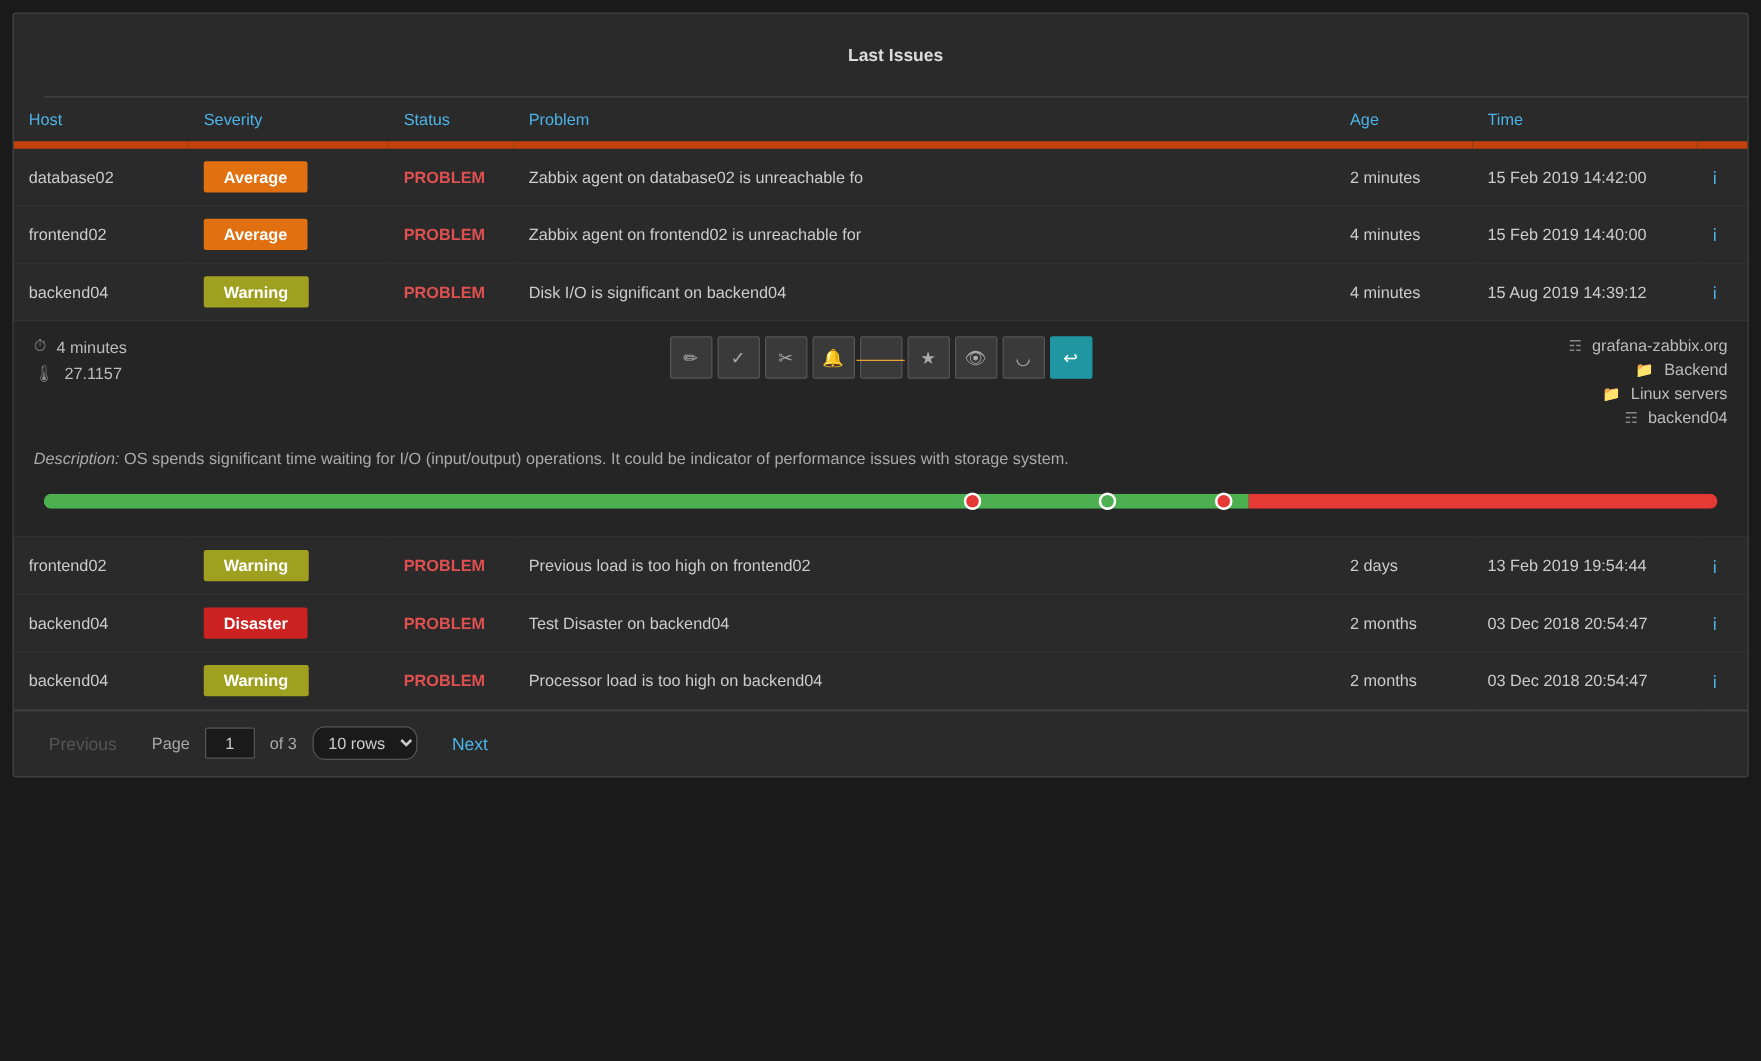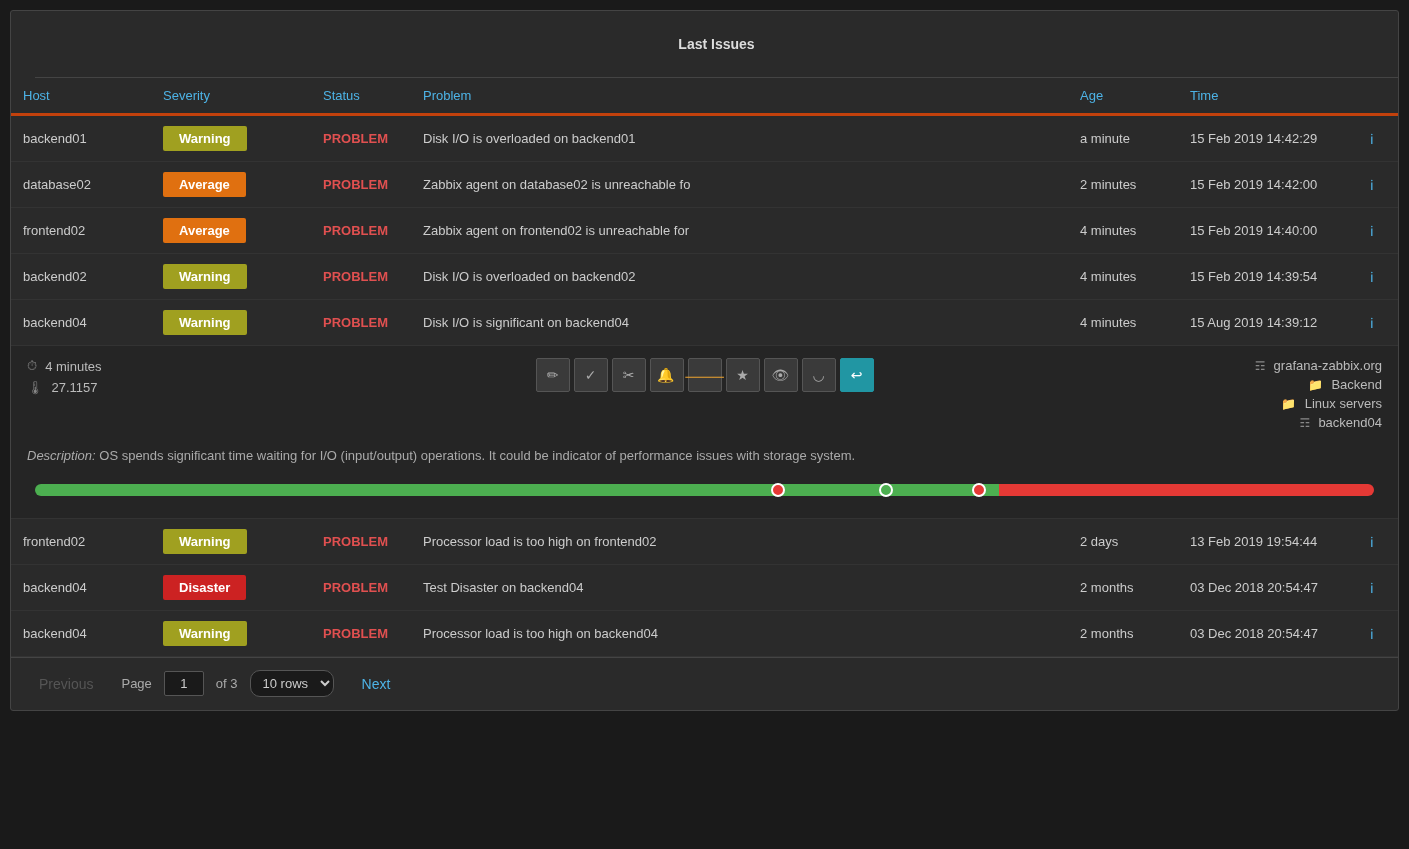--- a/index.html
+++ b/index.html
@@ -28,21 +28,21 @@
       border-bottom: 1px solid #444;
       margin-left: 24px;
     }
 
     table {
       width: 100%;
       border-collapse: collapse;
     }
 
     thead tr {
-      border-bottom: 3px solid #c2410c;
+      border-bottom: 6px solid #c2410c;
     }
 
     thead th {
       padding: 10px 12px;
       text-align: left;
       color: #4db3e6;
       font-weight: normal;
       font-size: 13px;
     }
 
@@ -294,33 +294,20 @@
         <th class="col-host">Host</th>
         <th class="col-severity">Severity</th>
         <th class="col-status">Status</th>
         <th class="col-problem">Problem</th>
         <th class="col-age">Age</th>
         <th class="col-time">Time</th>
         <th class="col-action"></th>
       </tr>
     </thead>
     <tbody id="table-body">
-    <tr>
-    <td>backend01</td>
-    <td>
-      <span class="severity-badge severity-warning">Warning</span>
-    </td>
-    <td>
-      <span class="status-problem">PROBLEM</span>
-    </td>
-    <td>Disk I/O is overloaded on backend01</td>
-    <td>a minute</td>
-    <td>15 Feb 2019 14:42:29</td>
-    <td><span class="info-icon">ℹ</span></td>
-  </tr>
         <tr>
     <td>database02</td>
     <td>
       <span class="severity-badge severity-average">Average</span>
     </td>
     <td>
       <span class="status-problem">PROBLEM</span>
     </td>
     <td>Zabbix agent on database02 is unreachable fo</td>
     <td>2 minutes</td>
@@ -331,33 +318,20 @@
     <td>frontend02</td>
     <td>
       <span class="severity-badge severity-average">Average</span>
     </td>
     <td>
       <span class="status-problem">PROBLEM</span>
     </td>
     <td>Zabbix agent on frontend02 is unreachable for</td>
     <td>4 minutes</td>
     <td>15 Feb 2019 14:40:00</td>
-    <td><span class="info-icon">ℹ</span></td>
-  </tr>
-        <tr>
-    <td>backend02</td>
-    <td>
-      <span class="severity-badge severity-warning">Warning</span>
-    </td>
-    <td>
-      <span class="status-problem">PROBLEM</span>
-    </td>
-    <td>Disk I/O is overloaded on backend02</td>
-    <td>4 minutes</td>
-    <td>15 Feb 2019 14:39:54</td>
     <td><span class="info-icon">ℹ</span></td>
   </tr>
         <tr>
     <td>backend04</td>
     <td>
       <span class="severity-badge severity-warning">Warning</span>
     </td>
     <td>
       <span class="status-problem">PROBLEM</span>
     </td>
@@ -429,21 +403,21 @@
       </td>
     </tr>
         <tr>
     <td>frontend02</td>
     <td>
       <span class="severity-badge severity-warning">Warning</span>
     </td>
     <td>
       <span class="status-problem">PROBLEM</span>
     </td>
-    <td>Processor load is too high on frontend02</td>
+    <td>Previous load is too high on frontend02</td>
     <td>2 days</td>
     <td>13 Feb 2019 19:54:44</td>
     <td><span class="info-icon">ℹ</span></td>
   </tr>
         <tr>
     <td>backend04</td>
     <td>
       <span class="severity-badge severity-disaster">Disaster</span>
     </td>
     <td>

